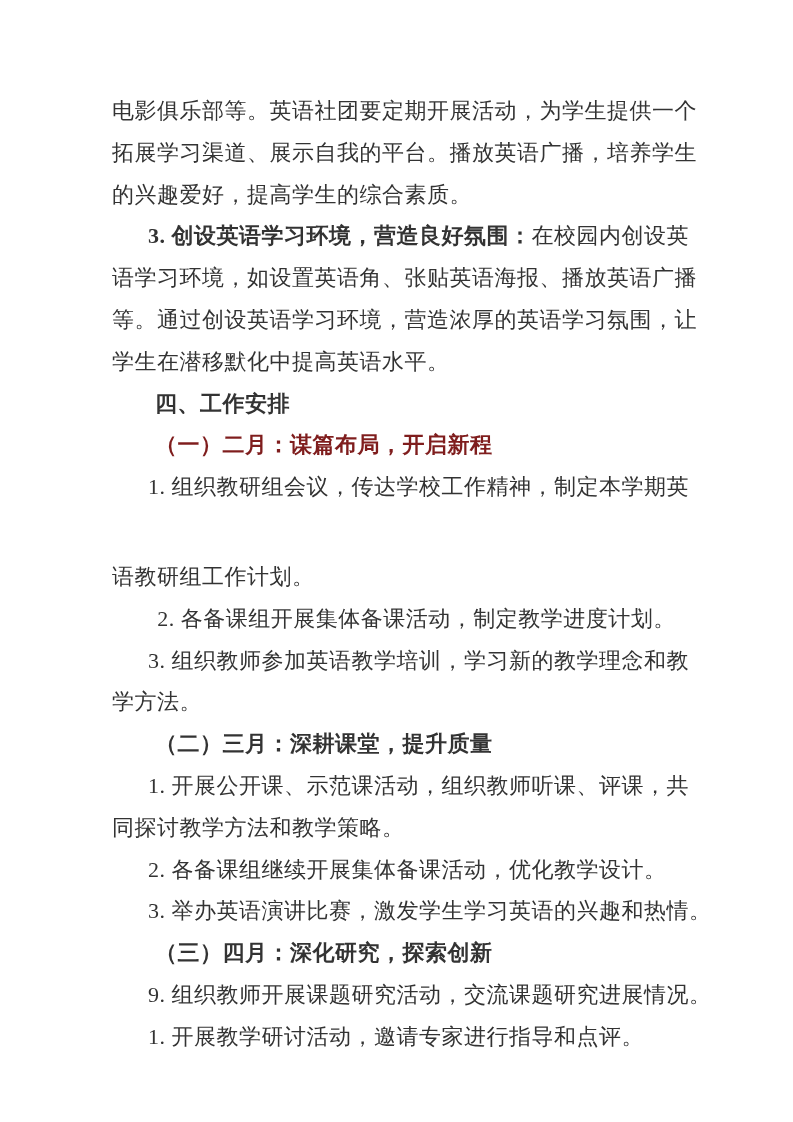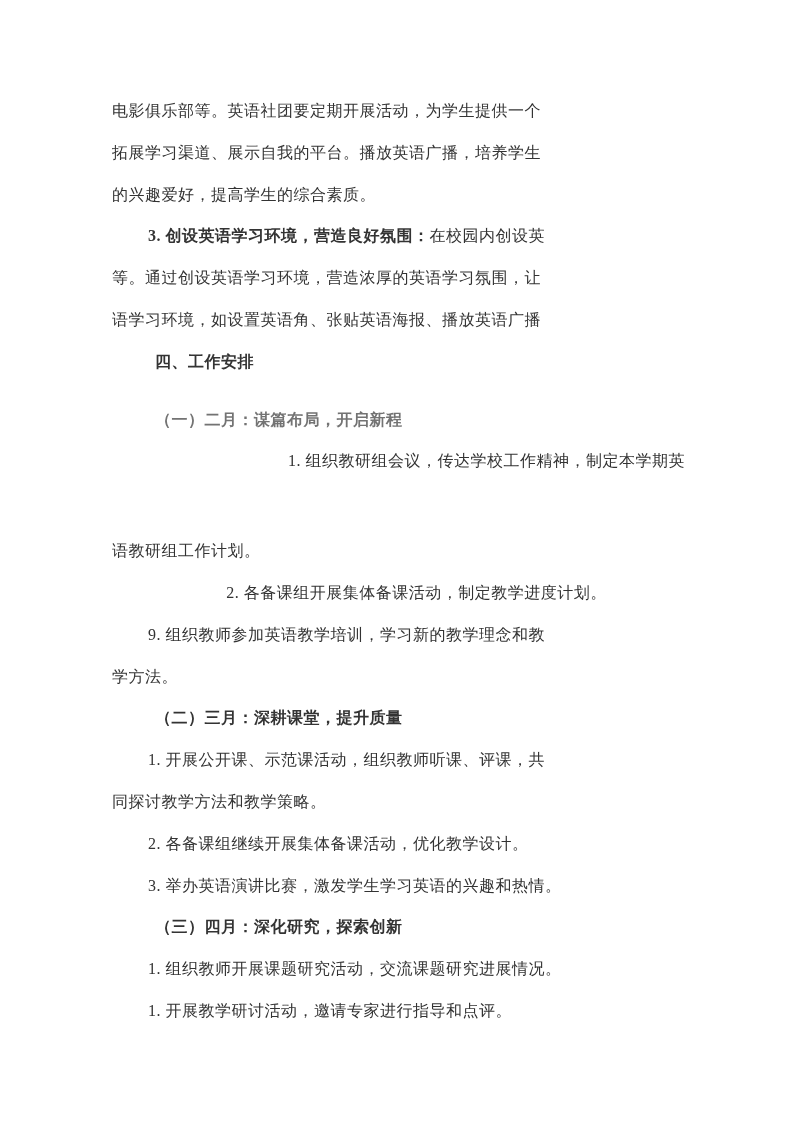--- a/index.html
+++ b/index.html
@@ -10,49 +10,50 @@
     box-sizing:border-box;
     background:#ffffff;
     padding:90px 108px 0 112px;
     font-family:"Liberation Serif","DejaVu Serif",serif;
     overflow:hidden;
   }
   .doc-body{width:100%;}
   .line{
     height:41.8px;
     line-height:41.8px;
-    font-size:16px;
+    font-size:22px;
     color:#333333;
     letter-spacing:0.5px;
     white-space:pre;
   }
   .line.indent{padding-left:36px;}
   .line.heading{padding-left:43px;}
   .lead{font-weight:700;}
 </style>
 </head>
 <body>
 
 <div class="page">
   <div class="doc-body" id="doc-body">
       <div class="line" style="color: rgb(51, 51, 51);"><span class="lead"></span><span class="rest">电影俱乐部等。英语社团要定期开展活动，为学生提供一个</span></div>
       <div class="line" style="color: rgb(51, 51, 51);"><span class="lead"></span><span class="rest">拓展学习渠道、展示自我的平台。播放英语广播，培养学生</span></div>
       <div class="line" style="color: rgb(51, 51, 51);"><span class="lead"></span><span class="rest">的兴趣爱好，提高学生的综合素质。</span></div>
       <div class="line indent" style="color: rgb(51, 51, 51);"><span class="lead">3. 创设英语学习环境，营造良好氛围：</span><span class="rest">在校园内创设英</span></div>
+      <div class="line" style="color: rgb(51, 51, 51);"><span class="lead"></span><span class="rest">语学习环境，如设置英语角、张贴英语海报、播放英语广播</span></div>
       <div class="line" style="color: rgb(51, 51, 51);"><span class="lead"></span><span class="rest">等。通过创设英语学习环境，营造浓厚的英语学习氛围，让</span></div>
-      <div class="line" style="color: rgb(51, 51, 51);"><span class="lead"></span><span class="rest">语学习环境，如设置英语角、张贴英语海报、播放英语广播</span></div>
+      <div class="line" style="color: rgb(51, 51, 51);"><span class="lead"></span><span class="rest">学生在潜移默化中提高英语水平。</span></div>
       <div class="line heading" style="color: rgb(51, 51, 51);"><span class="lead">四、工作安排</span><span class="rest"></span></div>
-      <div class="line heading" style="color: #737373; margin-top: 16px;"><span class="lead">（一）二月：谋篇布局，开启新程</span><span class="rest"></span></div>
+      <div class="line heading" style="color: #7f1d1d;"><span class="lead">（一）二月：谋篇布局，开启新程</span><span class="rest"></span></div>
       <div class="line indent" style="color: rgb(51, 51, 51); text-align: right;"><span class="lead"></span><span class="rest">1. 组织教研组会议，传达学校工作精神，制定本学期英</span></div>
       <div class="line" style="color: rgb(51, 51, 51); margin-top: 48px;"><span class="lead"></span><span class="rest">语教研组工作计划。</span></div>
       <div class="line indent" style="color: rgb(51, 51, 51); text-align: center;"><span class="lead"></span><span class="rest">2. 各备课组开展集体备课活动，制定教学进度计划。</span></div>
-      <div class="line indent" style="color: rgb(51, 51, 51);"><span class="lead"></span><span class="rest">9. 组织教师参加英语教学培训，学习新的教学理念和教</span></div>
+      <div class="line indent" style="color: rgb(51, 51, 51);"><span class="lead"></span><span class="rest">3. 组织教师参加英语教学培训，学习新的教学理念和教</span></div>
       <div class="line" style="color: rgb(51, 51, 51);"><span class="lead"></span><span class="rest">学方法。</span></div>
       <div class="line heading" style="color: rgb(51, 51, 51);"><span class="lead">（二）三月：深耕课堂，提升质量</span><span class="rest"></span></div>
       <div class="line indent" style="color: rgb(51, 51, 51);"><span class="lead"></span><span class="rest">1. 开展公开课、示范课活动，组织教师听课、评课，共</span></div>
       <div class="line" style="color: rgb(51, 51, 51);"><span class="lead"></span><span class="rest">同探讨教学方法和教学策略。</span></div>
       <div class="line indent" style="color: rgb(51, 51, 51);"><span class="lead"></span><span class="rest">2. 各备课组继续开展集体备课活动，优化教学设计。</span></div>
       <div class="line indent" style="color: rgb(51, 51, 51);"><span class="lead"></span><span class="rest">3. 举办英语演讲比赛，激发学生学习英语的兴趣和热情。</span></div>
       <div class="line heading" style="color: rgb(51, 51, 51);"><span class="lead">（三）四月：深化研究，探索创新</span><span class="rest"></span></div>
-      <div class="line indent" style="color: rgb(51, 51, 51);"><span class="lead"></span><span class="rest">1. 组织教师开展课题研究活动，交流课题研究进展情况。</span></div>
+      <div class="line indent" style="color: rgb(51, 51, 51);"><span class="lead"></span><span class="rest">9. 组织教师开展课题研究活动，交流课题研究进展情况。</span></div>
       <div class="line indent" style="color: rgb(51, 51, 51);"><span class="lead"></span><span class="rest">1. 开展教学研讨活动，邀请专家进行指导和点评。</span></div>
     </div>
 </div>
 
 </body></html>

